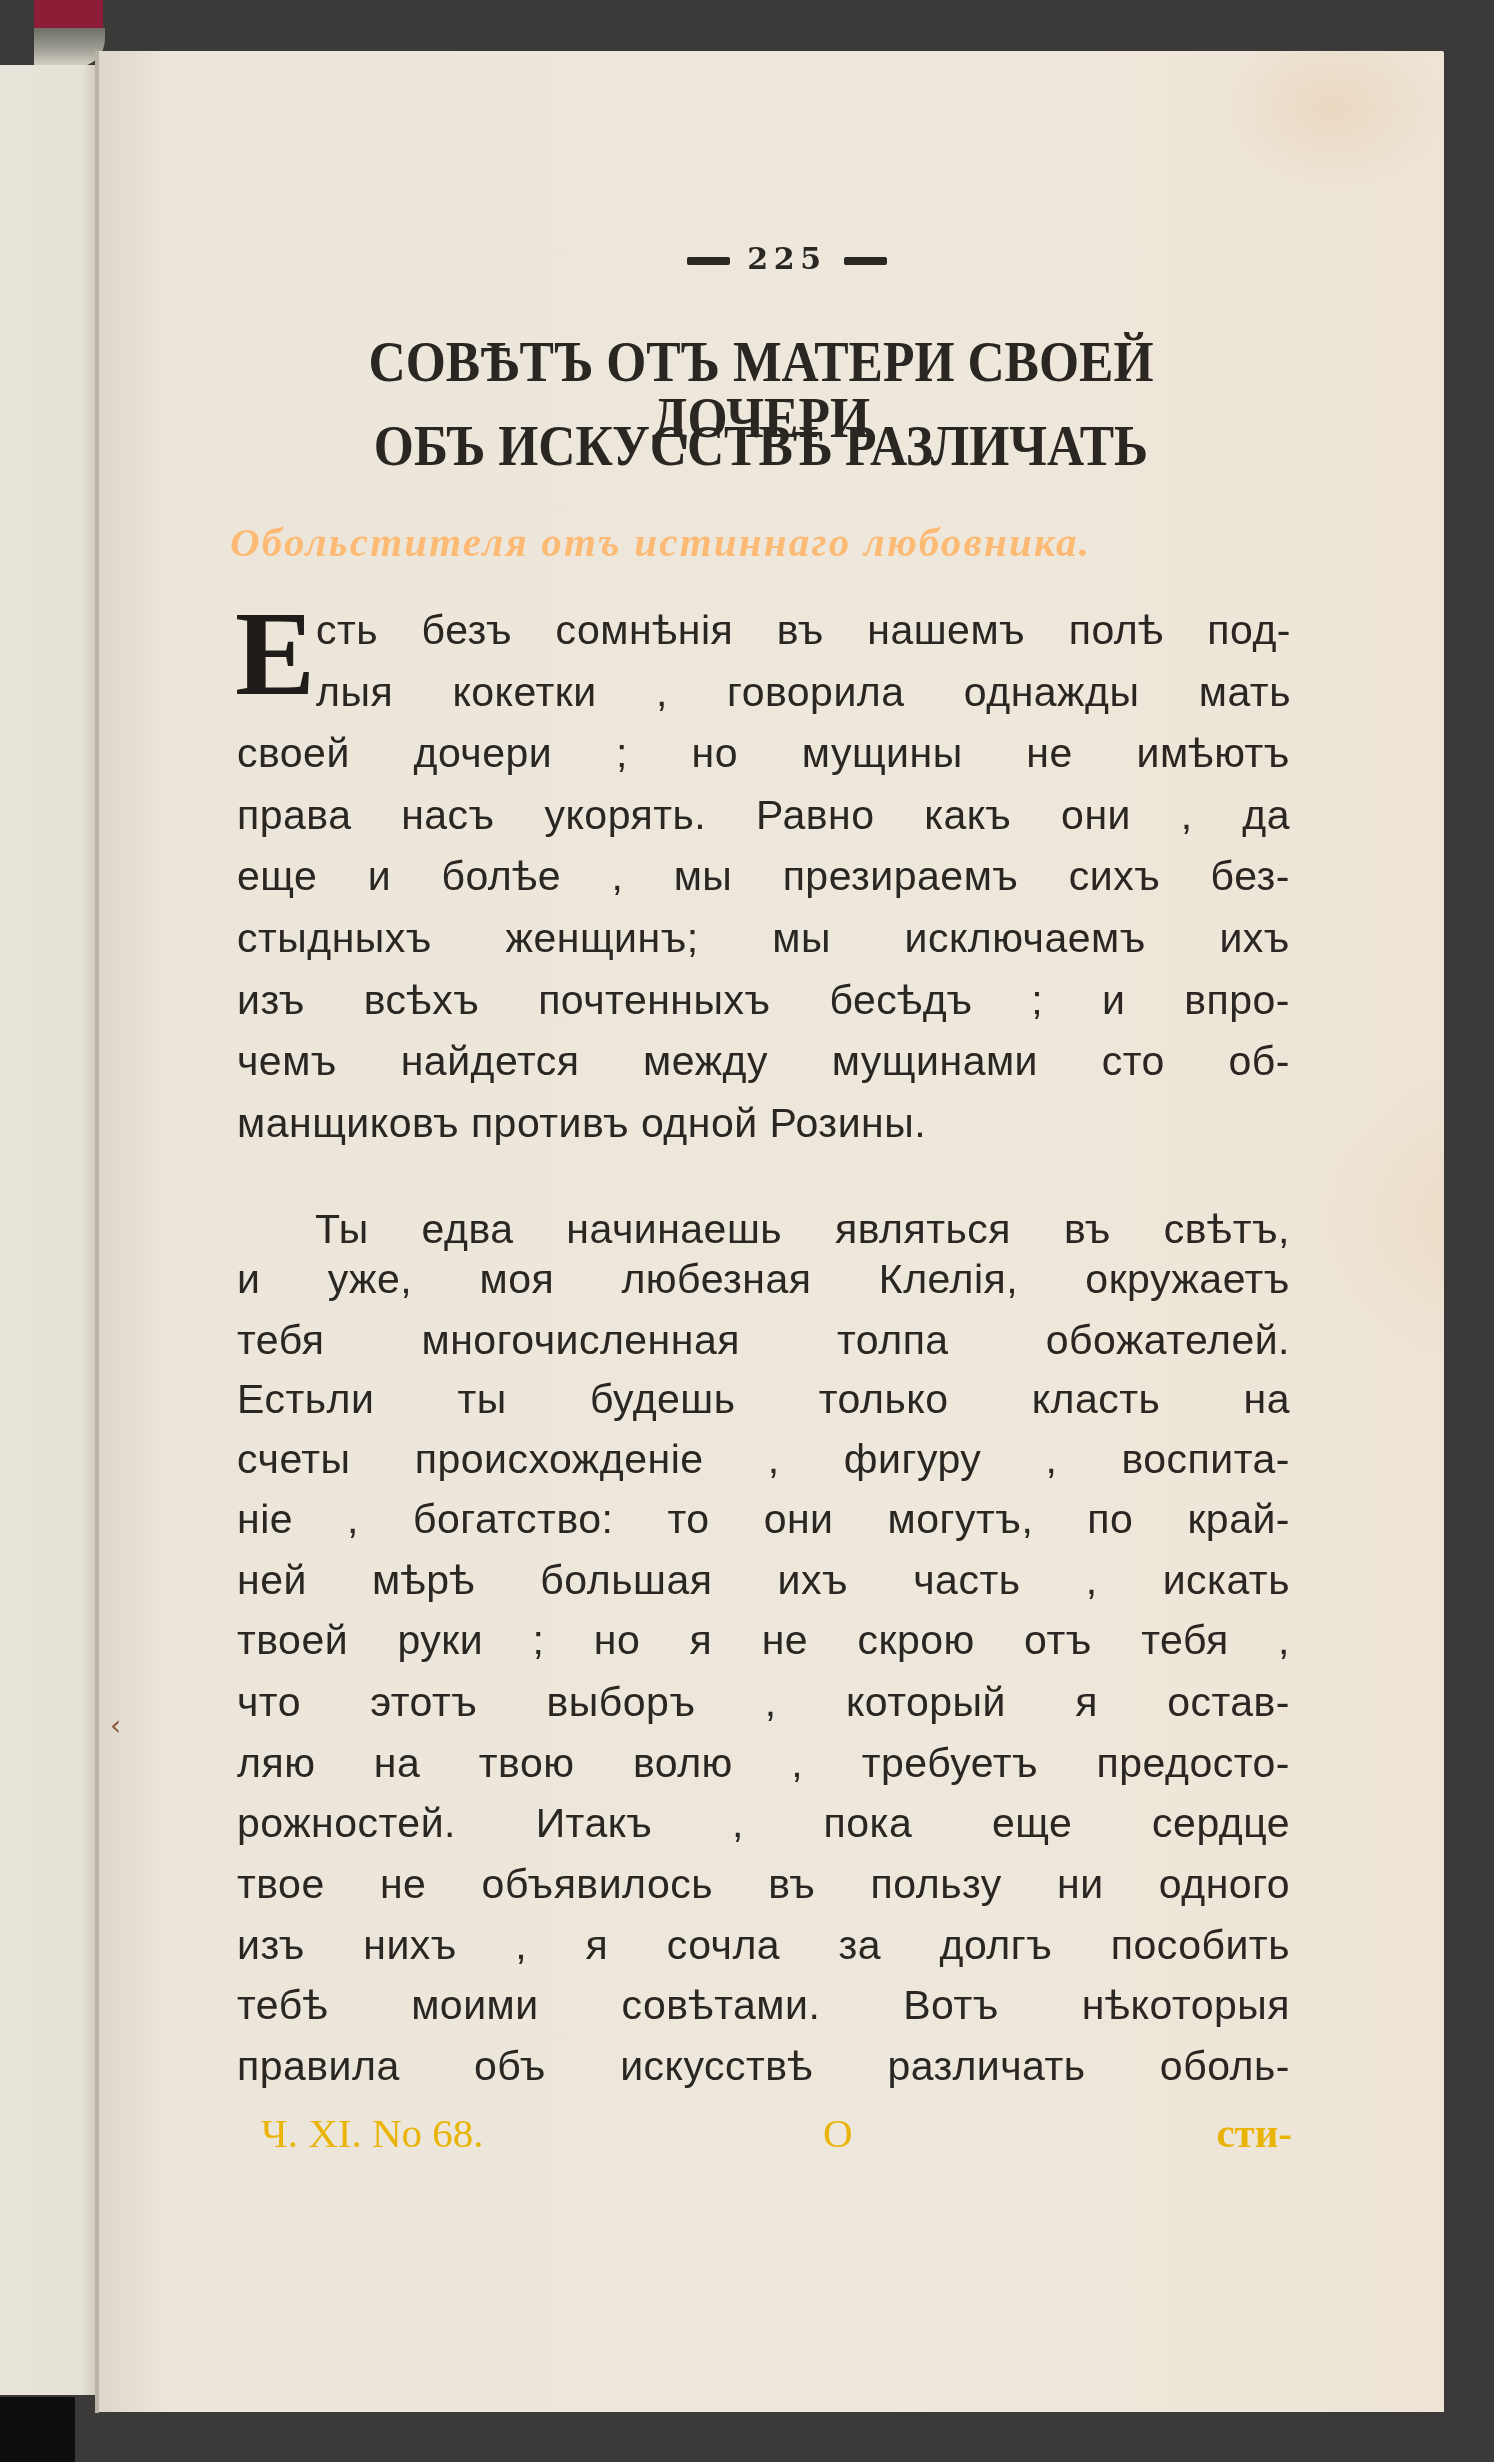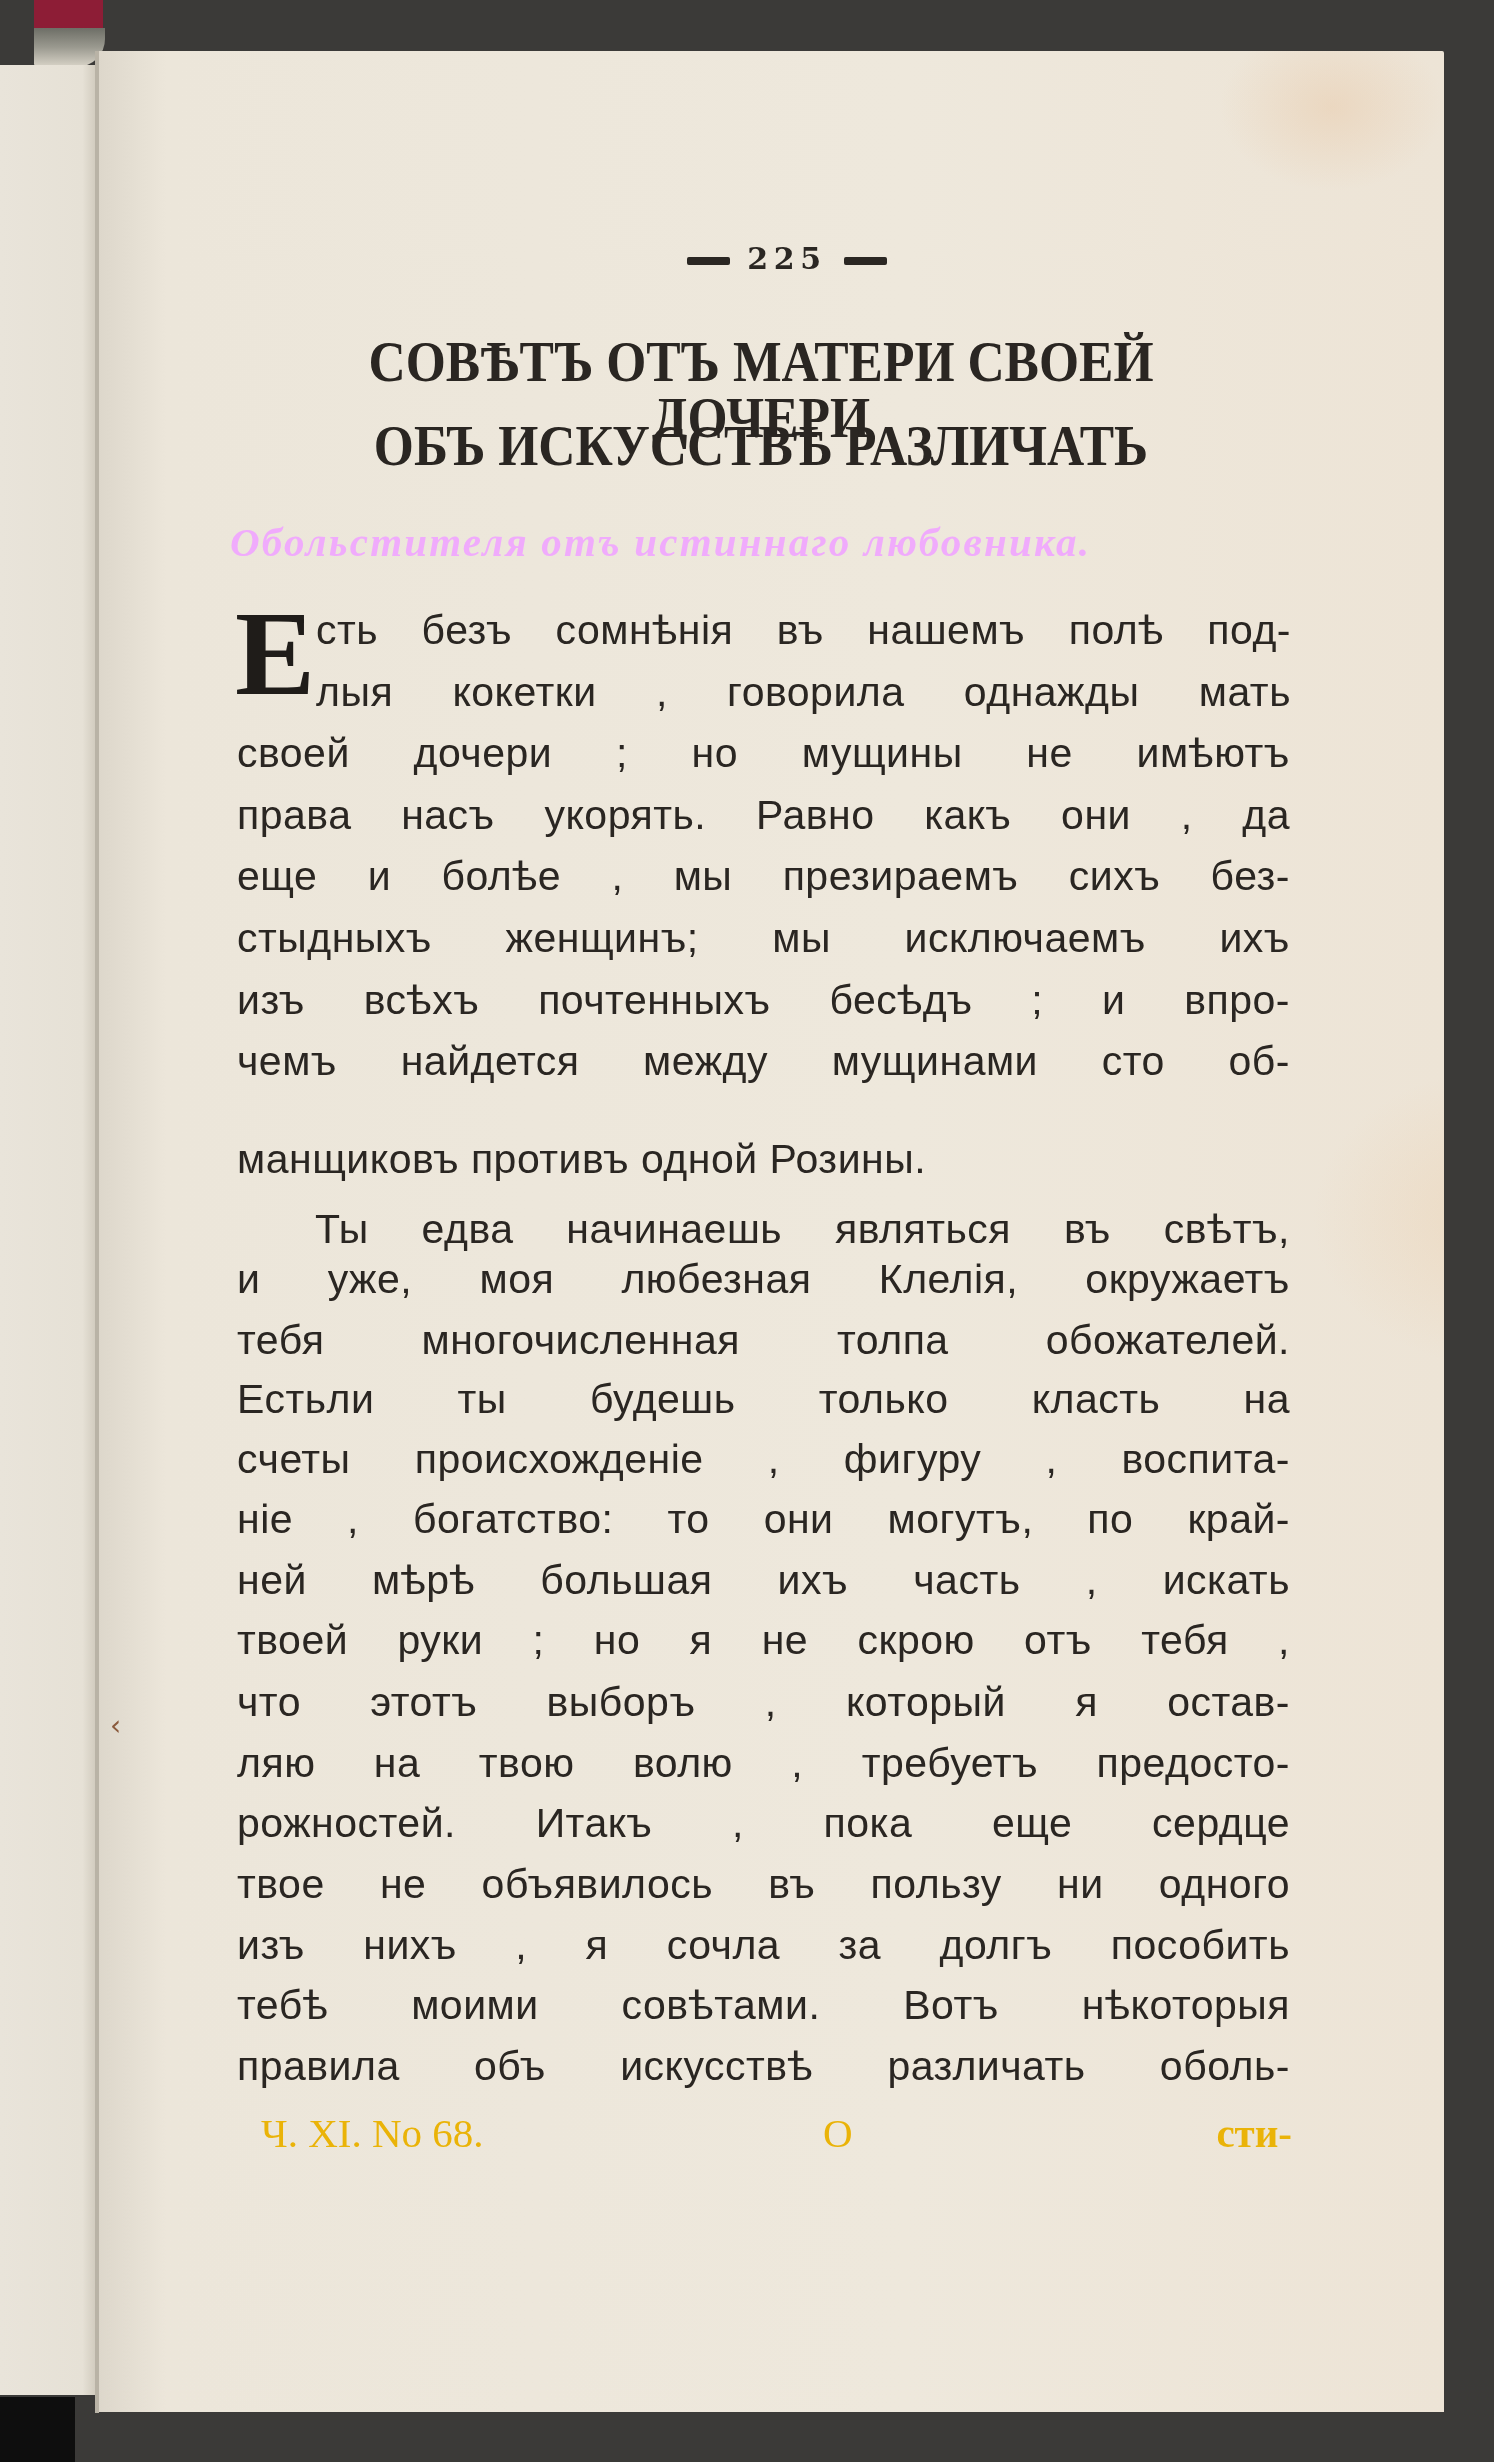--- a/index.html
+++ b/index.html
@@ -35,21 +35,21 @@
     position:absolute; left:224px; width:1074px; text-align:center;
     font-family:"Liberation Serif", "DejaVu Serif", serif; font-weight:bold;
     font-size:56px; line-height:56px; letter-spacing:0px; transform:scaleX(0.92); transform-origin:center;
     color:#2a2622;
   }
   .title-1 { top:334px; }
   .title-2 { top:418px; }
   .subtitle {
     position:absolute; left:230px; top:519px; width:1065px; text-align:left;
     font-family:"Liberation Serif", serif; font-style:italic; font-weight:bold;
-    font-size:41px; line-height:47px; letter-spacing:2.2px; color:#f0abfc;
+    font-size:41px; line-height:47px; letter-spacing:2.2px; color:#fdba74;
   }
   .body-line {
     position:absolute; left:237px; width:1053px;
     font-family:Liberation Sans, sans-serif; font-size:41px; line-height:47px;
     text-align:justify; text-align-last:justify; white-space:nowrap; color:#2a2622;
     letter-spacing:0.5px;
   }
   .body-line.indent1 { left:316px; width:975px; }
   .body-line.last { text-align-last:left; }
   .dropcap {
@@ -87,21 +87,21 @@
 <div class="dropcap">Е</div>
 
 <div class="body-line indent1" style="top:607px">сть безъ сомнѣнія въ нашемъ полѣ под-</div>
 <div class="body-line indent1" style="top:669px">лыя кокетки , говорила однажды мать</div>
 <div class="body-line" style="top:730px">своей дочери ; но мущины не имѣютъ</div>
 <div class="body-line" style="top:792px">права насъ укорять. Равно какъ они , да</div>
 <div class="body-line" style="top:853px">еще и болѣе , мы презираемъ сихъ без-</div>
 <div class="body-line" style="top:915px">стыдныхъ женщинъ; мы исключаемъ ихъ</div>
 <div class="body-line" style="top:977px">изъ всѣхъ почтенныхъ бесѣдъ ; и впро-</div>
 <div class="body-line" style="top:1038px">чемъ найдется между мущинами сто об-</div>
-<div class="body-line last" style="top:1136px">манщиковъ противъ одной Розины.</div>
+<div class="body-line last" style="top:1100px">манщиковъ противъ одной Розины.</div>
 
 <div class="body-line indent2" style="top:1195px">Ты едва начинаешь являться въ свѣтъ,</div>
 <div class="body-line" style="top:1256px">и уже, моя любезная Клелія, окружаетъ</div>
 <div class="body-line" style="top:1317px">тебя многочисленная толпа обожателей.</div>
 <div class="body-line" style="top:1376px">Естьли ты будешь только класть на</div>
 <div class="body-line" style="top:1436px">счеты происхожденіе , фигуру , воспита-</div>
 <div class="body-line" style="top:1496px">ніе , богатство: то они могутъ, по край-</div>
 <div class="body-line" style="top:1557px">ней мѣрѣ большая ихъ часть , искать</div>
 <div class="body-line" style="top:1617px">твоей руки ; но я не скрою отъ тебя ,</div>
 <div class="body-line" style="top:1679px">что этотъ выборъ , который я остав-</div>

